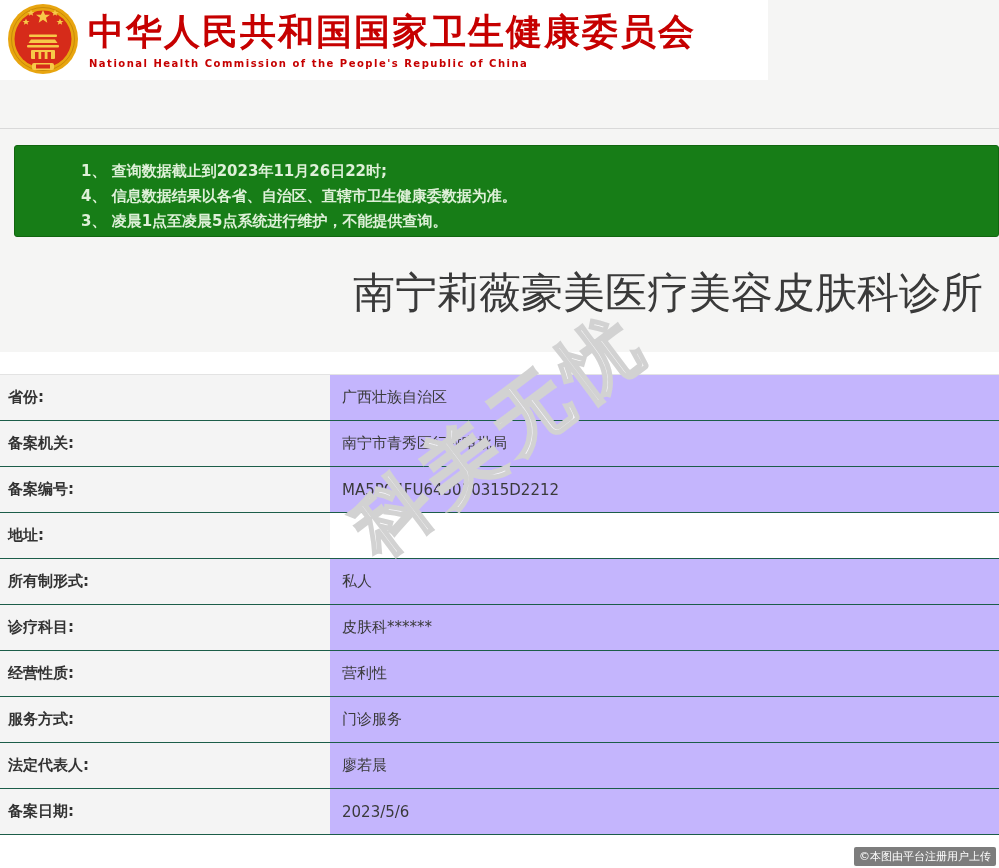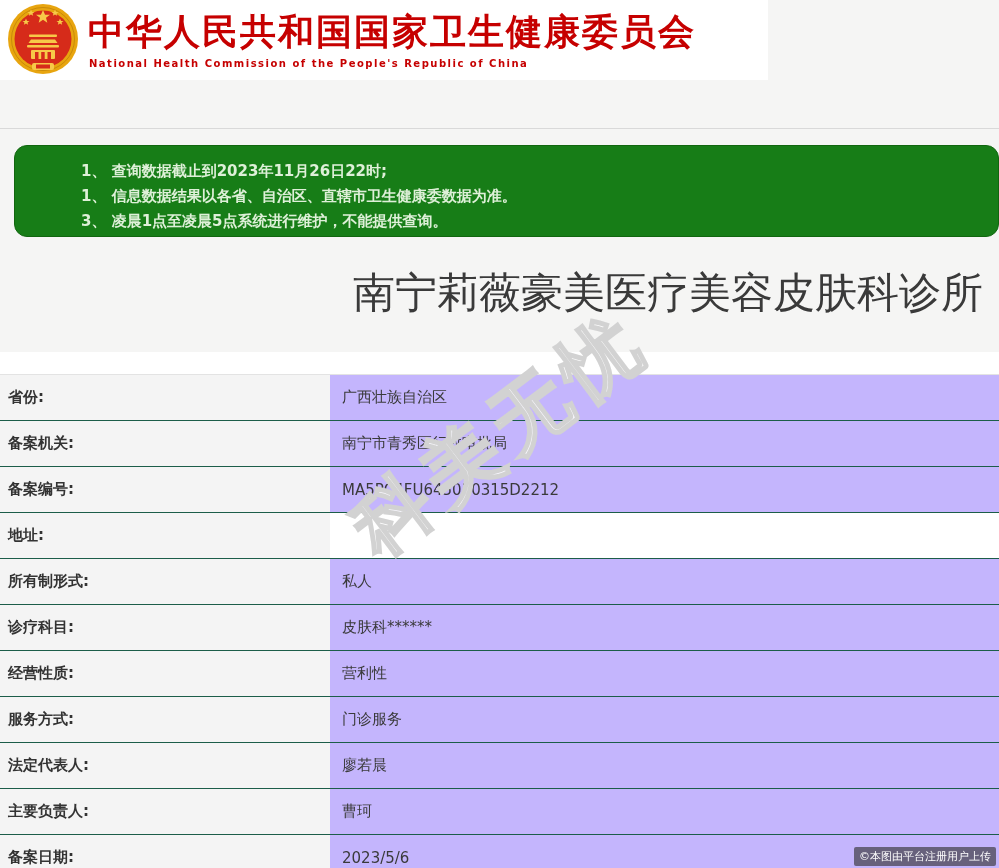--- a/index.html
+++ b/index.html
@@ -12,21 +12,21 @@
   .emblem{position:absolute;left:6px;top:2px;width:74px;height:76px;}
   .title-cn{position:absolute;left:88px;top:8px;font-size:36px;font-weight:700;color:#c60000;
             letter-spacing:2px;white-space:nowrap;}
   .title-en{position:absolute;left:89px;top:58px;font-size:10px;font-weight:700;color:#c60000;
             letter-spacing:1.5px;white-space:nowrap;}
 
   
   .gray-section{position:absolute;top:80px;left:0;width:999px;height:272px;background:#f5f5f4;}
   .divider{position:absolute;top:48px;left:0;width:999px;height:1px;background:#d9d9d9;}
   .notice-box{position:absolute;top:65px;left:14px;width:985px;height:92px;box-sizing:border-box;
-              background:#177d17;border:1px solid #11660f;border-radius:13px;
+              background:#177d17;border:1px solid #11660f;border-radius:3px;
               padding:13px 10px 0 66px;color:#def0d8;font-size:15px;font-weight:700;line-height:25px;}
   .notice-line{white-space:nowrap;}
   .record-title{position:absolute;top:188px;left:353px;font-size:42px;line-height:50px;
                 font-weight:400;color:#3a3a3a;white-space:nowrap;}
 
   
   .record-table{position:absolute;top:374px;left:0;width:999px;border-top:1px solid #e3e3e3;}
   .row{display:flex;height:46px;box-sizing:border-box;border-bottom:1px solid #1c5d49;}
   .cell-label{width:330px;box-sizing:border-box;background:#f4f4f4;padding-left:8px;
               display:flex;align-items:center;font-size:15px;font-weight:700;color:#333333;}
@@ -78,21 +78,21 @@
       </div>
       <div class="title-cn">中华人民共和国国家卫生健康委员会</div>
       <div class="title-en">National Health Commission of the People's Republic of China</div>
     </div>
   </div>
 
   <div class="gray-section">
     <div class="divider"></div>
     <div class="notice-box">
       <div class="notice-line">1、 查询数据截止到2023年11月26日22时;</div>
-      <div class="notice-line">1、 信息数据结果以各省、自治区、直辖市卫生健康委数据为准。</div>
+      <div class="notice-line">4、 信息数据结果以各省、自治区、直辖市卫生健康委数据为准。</div>
       <div class="notice-line">3、 凌晨1点至凌晨5点系统进行维护，不能提供查询。</div>
     </div>
     <div class="record-title">南宁莉薇豪美医疗美容皮肤科诊所</div>
   </div>
 
   <div class="record-table">
     <div class="row">
       <div class="cell-label">省份:</div>
       <div class="cell-value">广西壮族自治区</div>
     </div>
@@ -129,24 +129,20 @@
     <div class="row">
       <div class="cell-label">服务方式:</div>
       <div class="cell-value">门诊服务</div>
     </div>
 
     <div class="row">
       <div class="cell-label">法定代表人:</div>
       <div class="cell-value">廖若晨</div>
     </div>
 
-    <div class="row">
-      <div class="cell-label">主要负责人:</div>
-      <div class="cell-value">曹珂</div>
-    </div>
 
     <div class="row">
       <div class="cell-label">备案日期:</div>
       <div class="cell-value">2023/5/6</div>
     </div>
   </div>
 
   <div class="watermark">科美无忧</div>
 
   <div class="footer-badge">©本图由平台注册用户上传</div>

